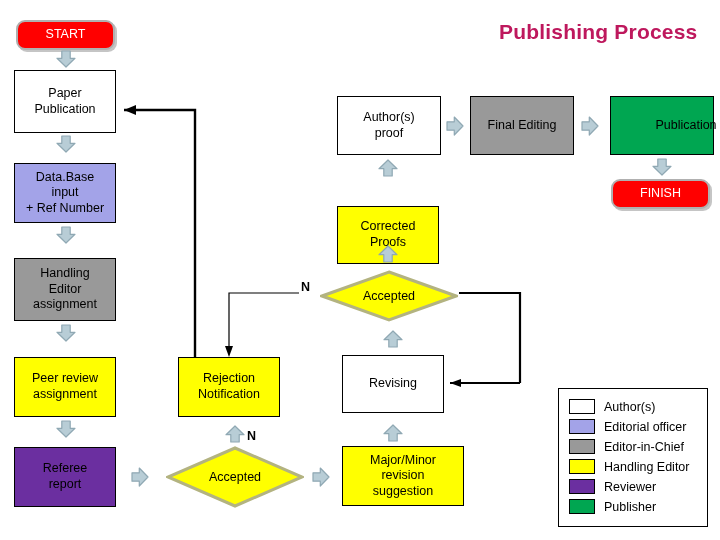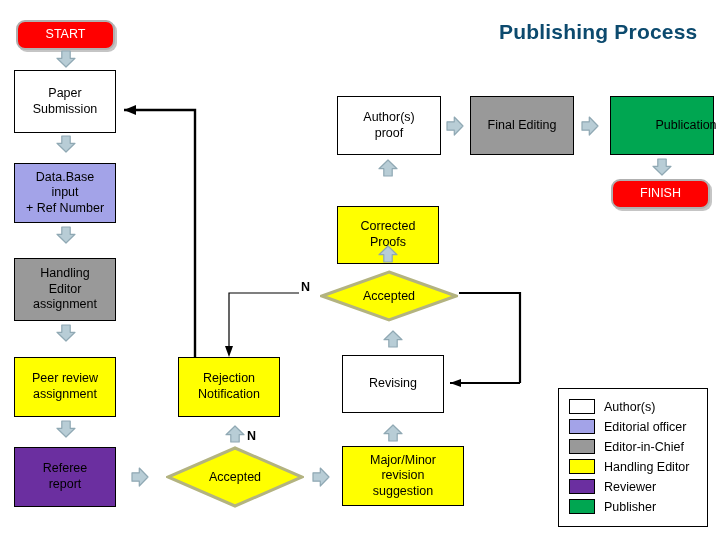--- a/index.html
+++ b/index.html
@@ -34,21 +34,21 @@
     border-radius: 9px;
     border: 2.5px solid #b0b0b0;
     color: #ffffff;
     font-size: 12.5px;
     box-shadow: 2px 2px 0 rgba(150,150,150,0.55);
   }
   .title {
     position: absolute;
     font-weight: bold;
     font-size: 21px;
-    color: #0c4a6e;
+    color: #be185d;
     letter-spacing: 0.2px;
     white-space: nowrap;
     font-family: "Liberation Sans", sans-serif;
   }
   .diamond-wrap {
     position: absolute;
   }
   .diamond-wrap svg { display: block; }
   .diamond-label {
     position: absolute;
@@ -117,21 +117,21 @@
       <path d="M 450 383 L 461 379 L 461 387 Z" fill="#000000" stroke="none"></path>
 
       <path d="M 195 357 L 195 110 L 124 110" stroke-width="2.4"></path>
       <path d="M 124 110 L 136 105 L 136 115 Z" fill="#000000" stroke="none"></path>
     </g>
   </svg>
 
   <div id="nodes-layer">
       <div class="node terminator" style="left: 16px; top: 20px; width: 99px; height: 30px; background: rgb(255, 0, 0); white-space: pre-line;">START</div>
       <div class="node rect" style="left: 14px; top: 70px; width: 102px; height: 63px; background: rgb(255, 255, 255); white-space: pre-line;">Paper
-Submission</div>
+Publication</div>
       <div class="node rect" style="left: 14px; top: 163px; width: 102px; height: 60px; background: rgb(163, 163, 232); white-space: pre-line;">Data.Base
 input
 + Ref Number</div>
       <div class="node rect" style="left: 14px; top: 258px; width: 102px; height: 63px; background: rgb(153, 153, 153); white-space: pre-line;">Handling
 Editor
 assignment</div>
       <div class="node rect" style="left: 14px; top: 357px; width: 102px; height: 60px; background: rgb(255, 255, 0); white-space: pre-line;">Peer review
 assignment</div>
       <div class="node rect" style="left: 14px; top: 447px; width: 102px; height: 60px; background: rgb(107, 47, 160); white-space: pre-line;">Referee
 report</div>

